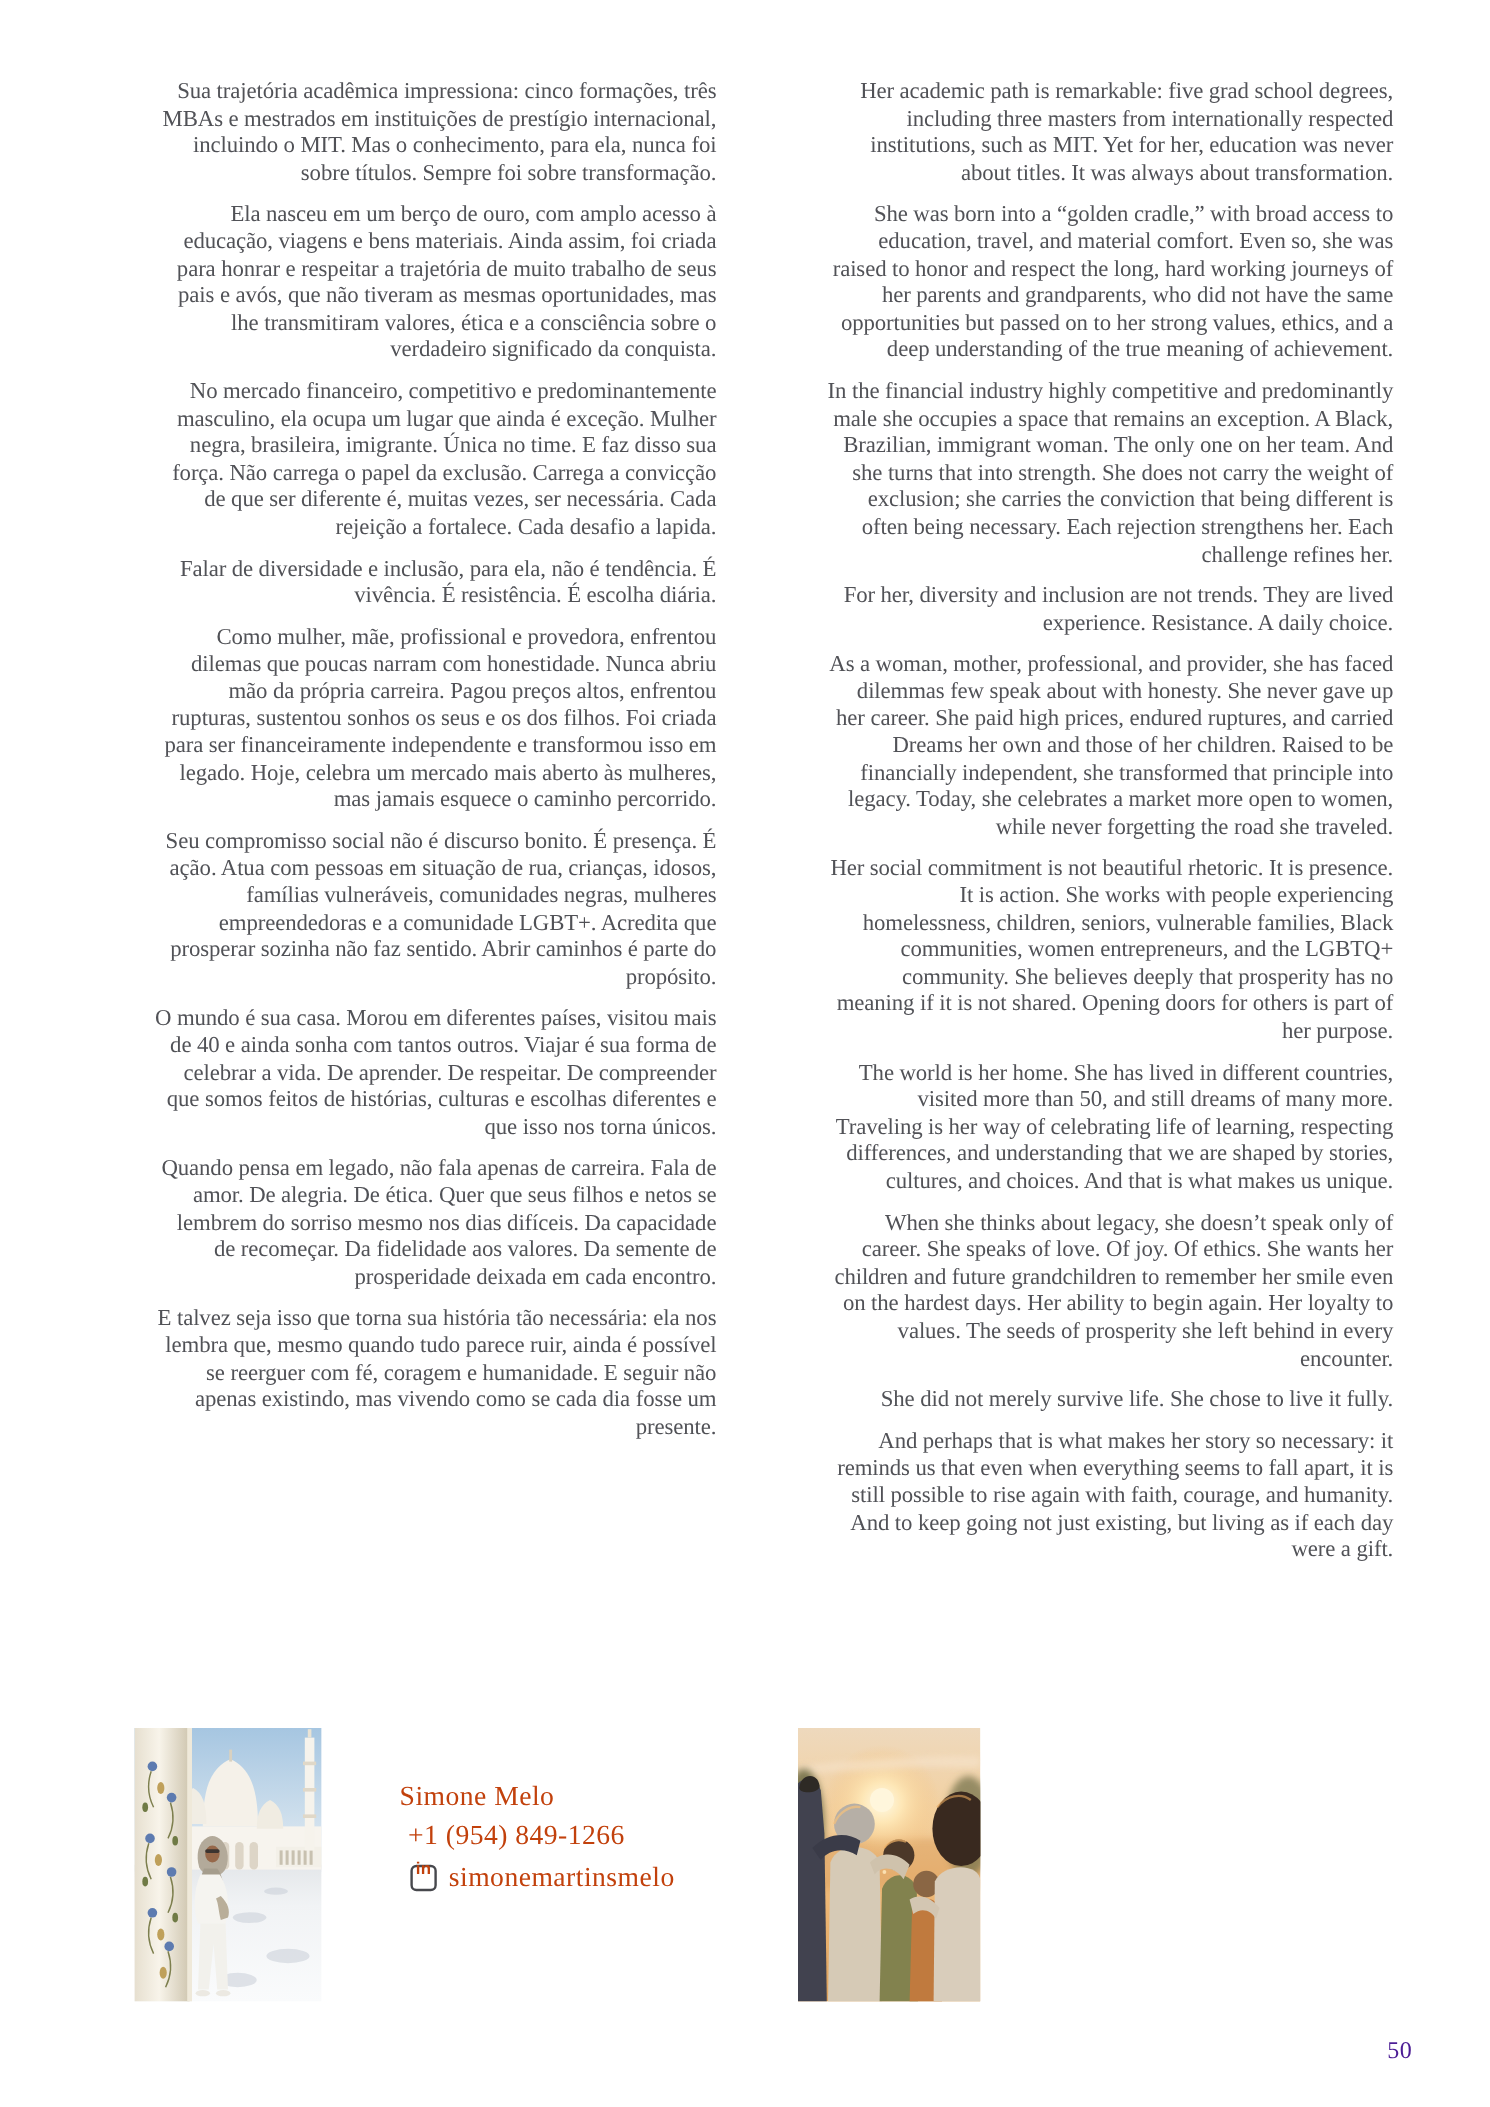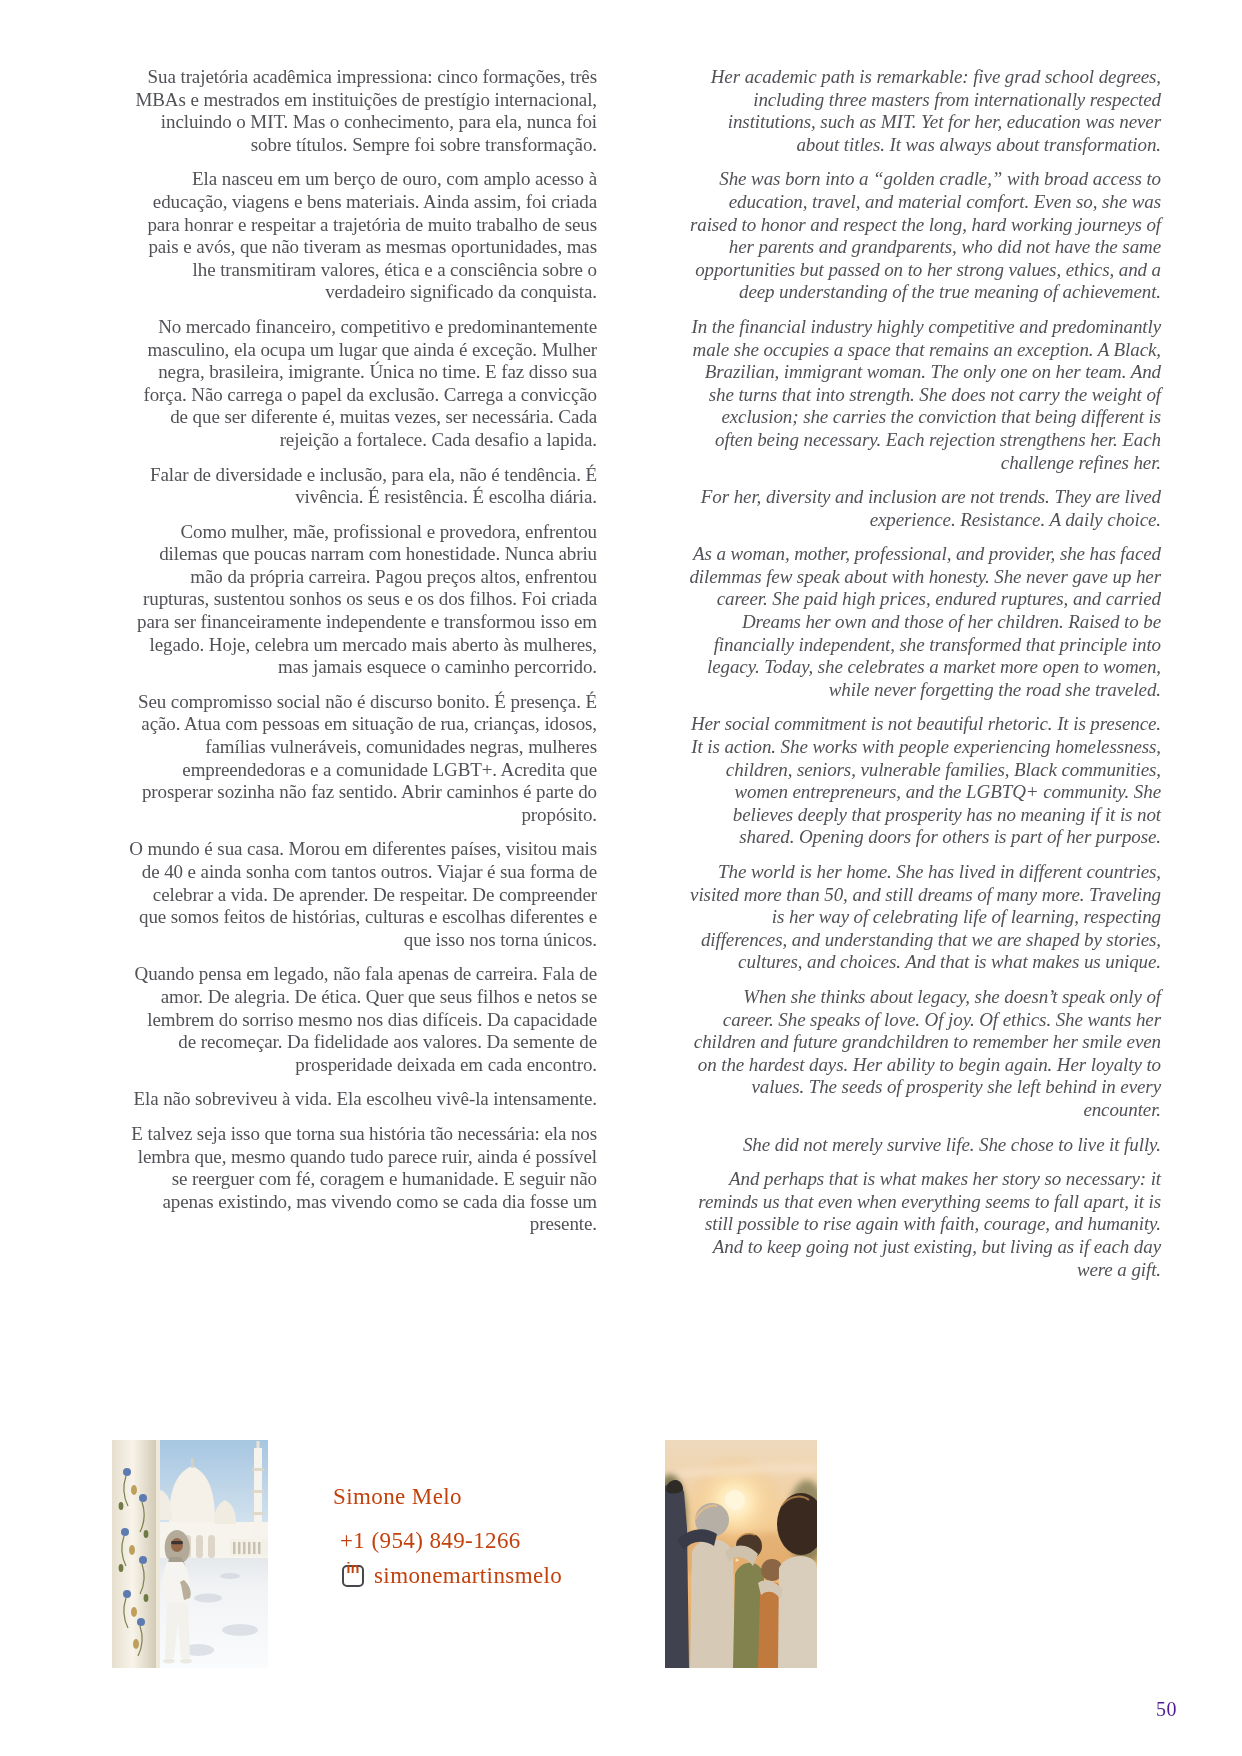--- a/index.html
+++ b/index.html
@@ -18,37 +18,37 @@
     width: 472px;
     text-align: right;
     font-size: 19px;
     line-height: 22.6px;
     letter-spacing: -0.1px;
     margin-left: 29px;
   }
   .col p { margin: 0 0 12px 0; }
   .col p:last-child { margin-bottom: 0; }
   .col-pt { left: 96px; }
-  .col-en { left: 660px; font-style: italic; }
+  .col-en { left: 660px; }
 
   figure.photo { position: absolute; margin: 0; padding: 0; }
   .photo svg { display: block; width: 100%; height: 100%; }
   .photo-left  { left: 112px; top: 1440px; width: 156px; height: 228px; }
   .photo-right { left: 665px; top: 1440px; width: 152px; height: 228px; }
 
   .contact {
     position: absolute;
     left: 333px;
     top: 1484px;
     color: #c2410c;
     font-size: 23px;
     letter-spacing: 0.4px;
   }
   .contact-name { }
-  .contact-phone { margin-top: 18px; padding-left: 7px; }
+  .contact-phone { margin-top: 7px; padding-left: 7px; }
   .contact-linkedin {
     margin-top: 9px;
     padding-left: 9px;
     display: flex;
     align-items: center;
     gap: 10px;
     text-decoration: none;
     color: inherit;
     cursor: pointer;
   }
@@ -82,21 +82,20 @@
 
   <section class="col col-pt">
       <p>Sua trajetória acadêmica impressiona: cinco formações, três MBAs e mestrados em instituições de prestígio internacional, incluindo o MIT. Mas o conhecimento, para ela, nunca foi sobre títulos. Sempre foi sobre transformação.</p>
       <p>Ela nasceu em um berço de ouro, com amplo acesso à educação, viagens e bens materiais. Ainda assim, foi criada para honrar e respeitar a trajetória de muito trabalho de seus pais e avós, que não tiveram as mesmas oportunidades, mas lhe transmitiram valores, ética e a consciência sobre o verdadeiro significado da conquista.</p>
       <p>No mercado financeiro, competitivo e predominantemente masculino, ela ocupa um lugar que ainda é exceção. Mulher negra, brasileira, imigrante. Única no time. E faz disso sua força. Não carrega o papel da exclusão. Carrega a convicção de que ser diferente é, muitas vezes, ser necessária. Cada rejeição a fortalece. Cada desafio a lapida.</p>
       <p>Falar de diversidade e inclusão, para ela, não é tendência. É vivência. É resistência. É escolha diária.</p>
       <p>Como mulher, mãe, profissional e provedora, enfrentou dilemas que poucas narram com honestidade. Nunca abriu mão da própria carreira. Pagou preços altos, enfrentou rupturas, sustentou sonhos os seus e os dos filhos. Foi criada para ser financeiramente independente e transformou isso em legado. Hoje, celebra um mercado mais aberto às mulheres, mas jamais esquece o caminho percorrido.</p>
       <p>Seu compromisso social não é discurso bonito. É presença. É ação. Atua com pessoas em situação de rua, crianças, idosos, famílias vulneráveis, comunidades negras, mulheres empreendedoras e a comunidade LGBT+. Acredita que prosperar sozinha não faz sentido. Abrir caminhos é parte do propósito.</p>
       <p>O mundo é sua casa. Morou em diferentes países, visitou mais de 40 e ainda sonha com tantos outros. Viajar é sua forma de celebrar a vida. De aprender. De respeitar. De compreender que somos feitos de histórias, culturas e escolhas diferentes e que isso nos torna únicos.</p>
       <p>Quando pensa em legado, não fala apenas de carreira. Fala de amor. De alegria. De ética. Quer que seus filhos e netos se lembrem do sorriso mesmo nos dias difíceis. Da capacidade de recomeçar. Da fidelidade aos valores. Da semente de prosperidade deixada em cada encontro.</p>
-      <p>Ela não sobreviveu à vida. Ela escolheu vivê-la intensamente.</p>
       <p>E talvez seja isso que torna sua história tão necessária: ela nos lembra que, mesmo quando tudo parece ruir, ainda é possível se reerguer com fé, coragem e humanidade. E seguir não apenas existindo, mas vivendo como se cada dia fosse um presente.</p>
     </section>
 
   <section class="col col-en">
       <p>Her academic path is remarkable: five grad school degrees, including three masters from internationally respected institutions, such as MIT. Yet for her, education was never about titles. It was always about transformation.</p>
       <p>She was born into a “golden cradle,” with broad access to education, travel, and material comfort. Even so, she was raised to honor and respect the long, hard working journeys of her parents and grandparents, who did not have the same opportunities but passed on to her strong values, ethics, and a deep understanding of the true meaning of achievement.</p>
       <p>In the financial industry highly competitive and predominantly male she occupies a space that remains an exception. A Black, Brazilian, immigrant woman. The only one on her team. And she turns that into strength. She does not carry the weight of exclusion; she carries the conviction that being different is often being necessary. Each rejection strengthens her. Each challenge refines her.</p>
       <p>For her, diversity and inclusion are not trends. They are lived experience. Resistance. A daily choice.</p>
       <p>As a woman, mother, professional, and provider, she has faced dilemmas few speak about with honesty. She never gave up her career. She paid high prices, endured ruptures, and carried Dreams her own and those of her children. Raised to be financially independent, she transformed that principle into legacy. Today, she celebrates a market more open to women, while never forgetting the road she traveled.</p>
       <p>Her social commitment is not beautiful rhetoric. It is presence. It is action. She works with people experiencing homelessness, children, seniors, vulnerable families, Black communities, women entrepreneurs, and the LGBTQ+ community. She believes deeply that prosperity has no meaning if it is not shared. Opening doors for others is part of her purpose.</p>

